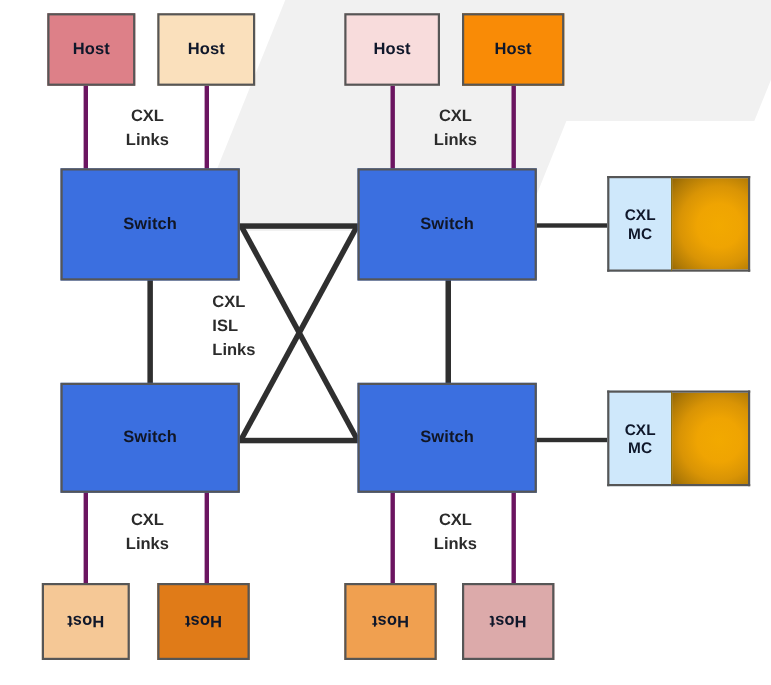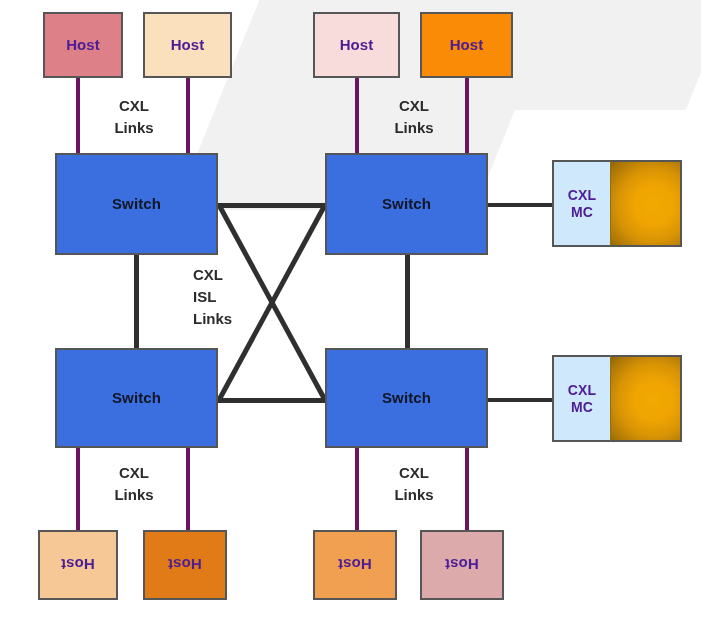--- a/index.html
+++ b/index.html
@@ -36,21 +36,21 @@
     box-sizing: border-box;
     border: 2px solid #565656;
     display: flex;
     align-items: center;
     justify-content: center;
     z-index: 3;
   }
   .node-label {
     font-size: 15px;
     font-weight: bold;
-    color: #4c1d95;
+    color: #0f172a;
     letter-spacing: .1px;
     line-height: 1.15;
     text-align: center;
     white-space: pre-line;
   }
   .host .node-label { font-size: 15px; }
   .switch {
     background: #3b6fe0;
   }
   .switch .node-label { font-size: 15px; color: #111625; text-align: center; }

